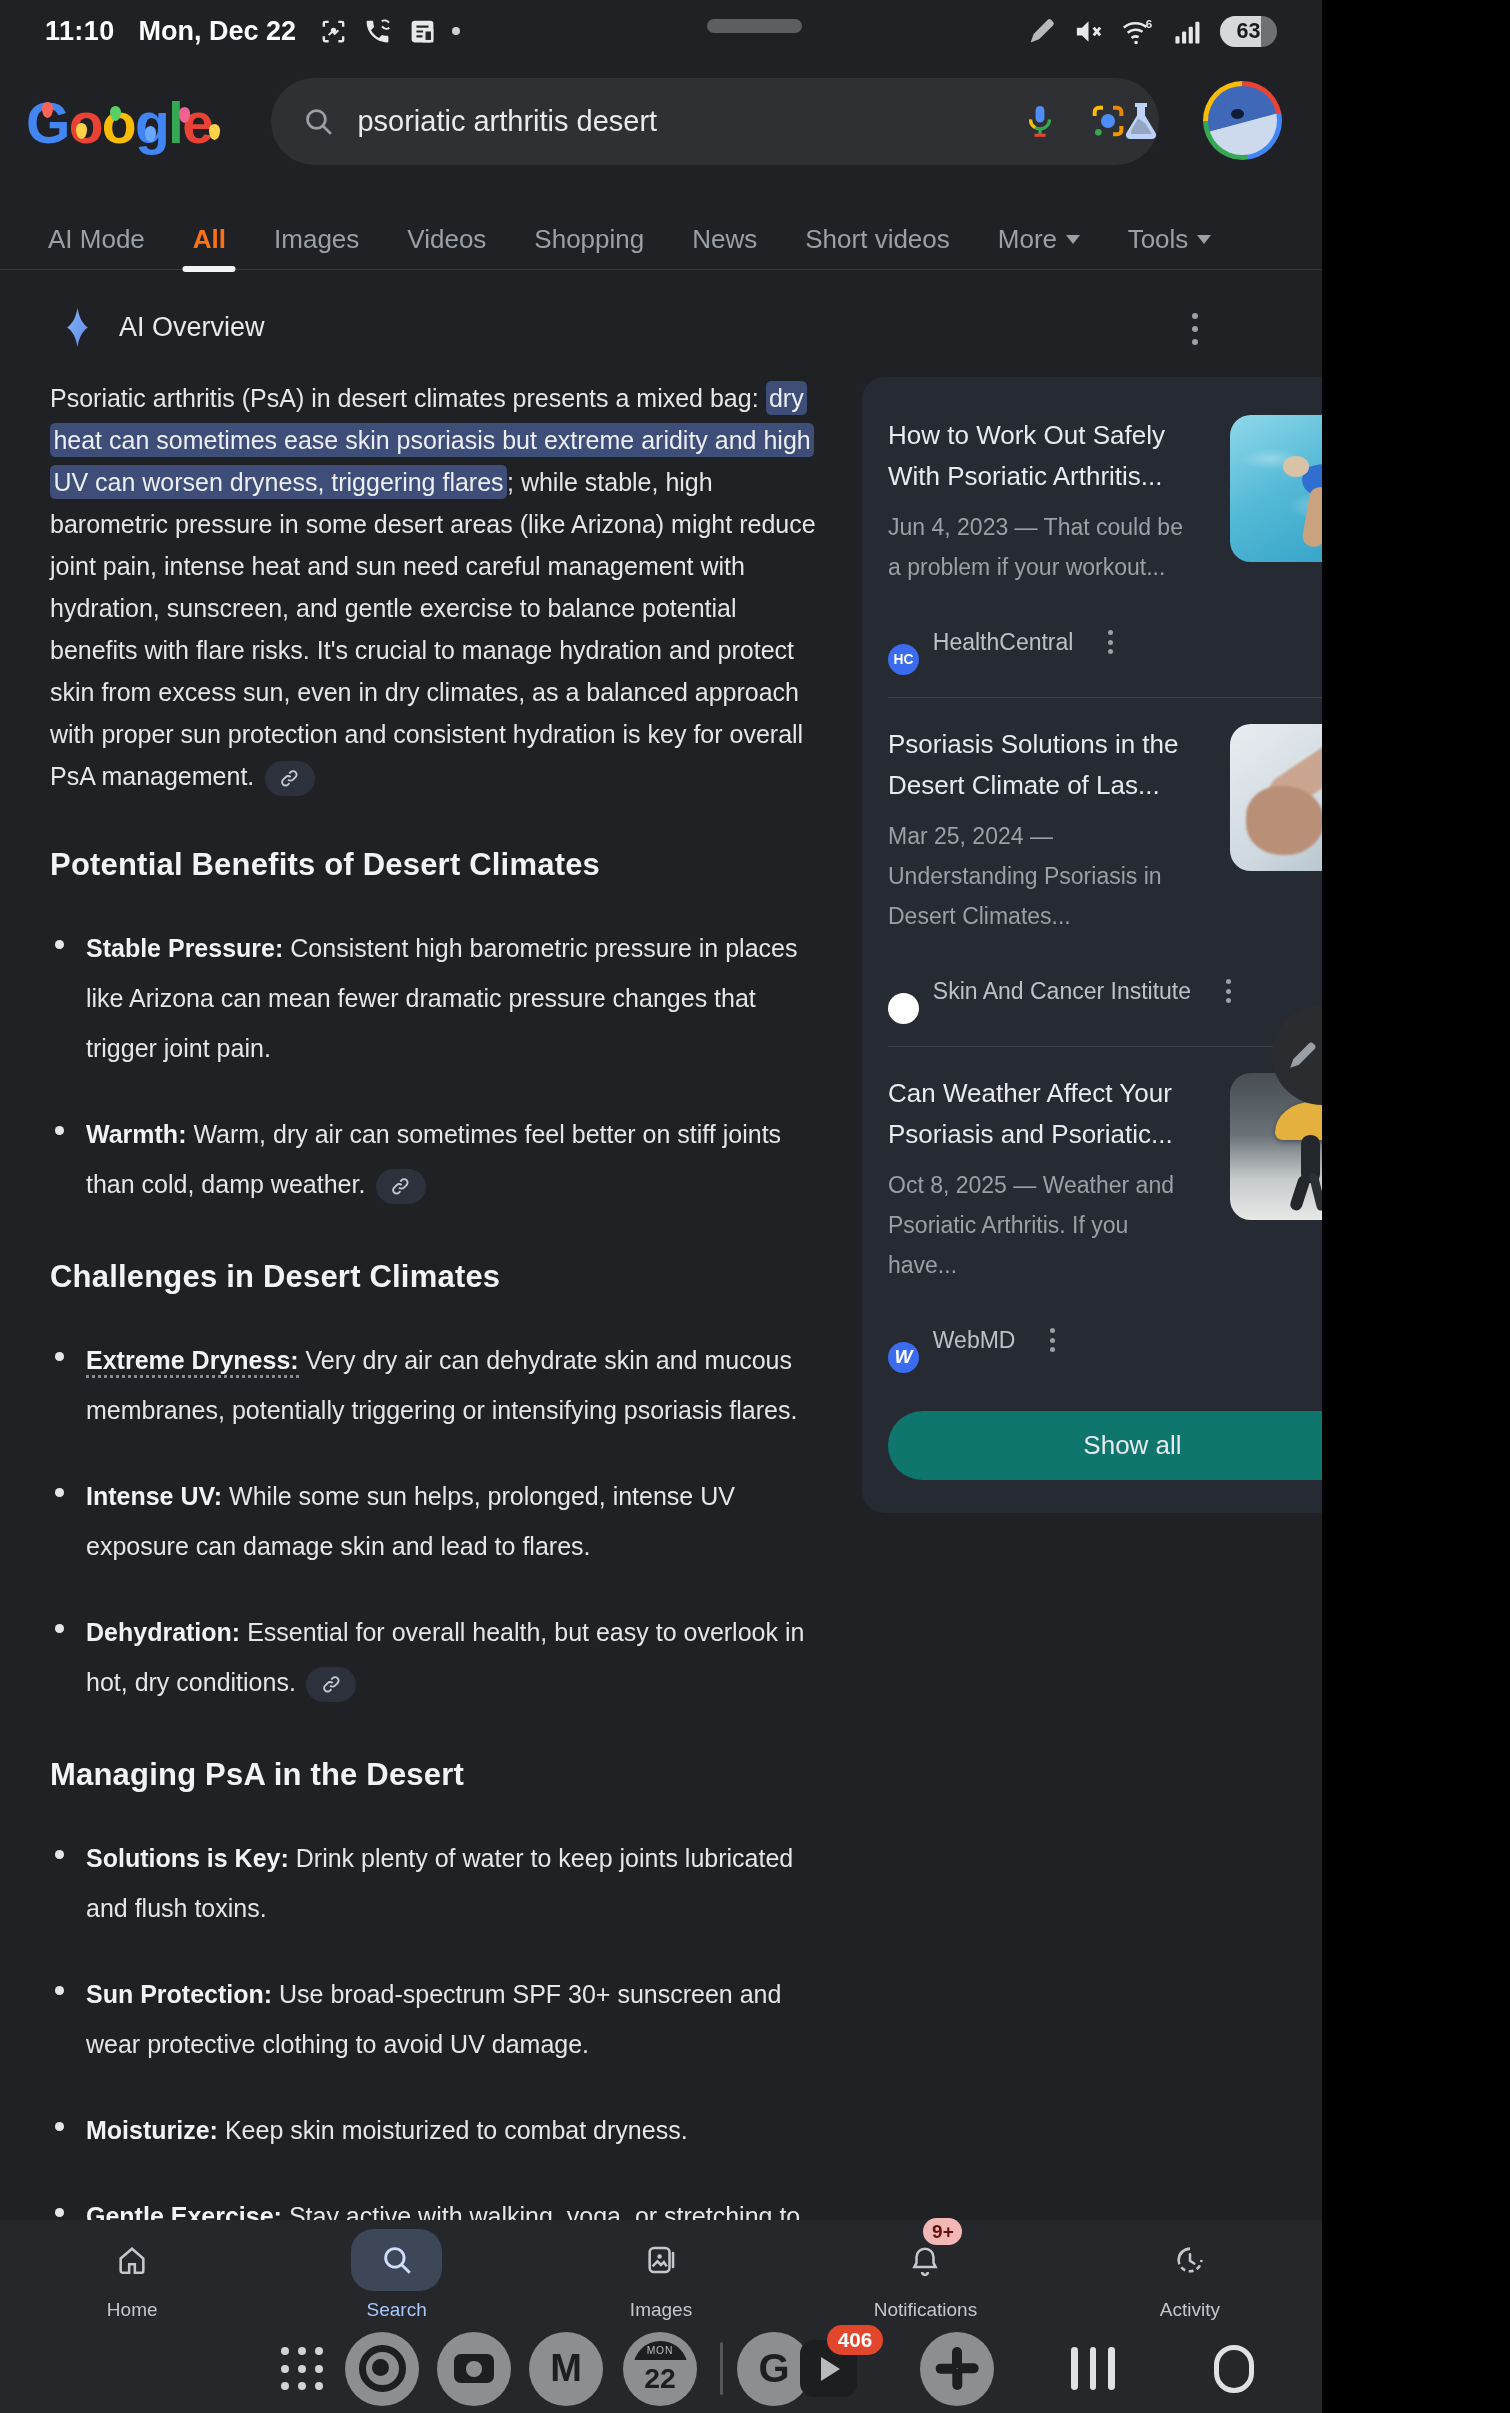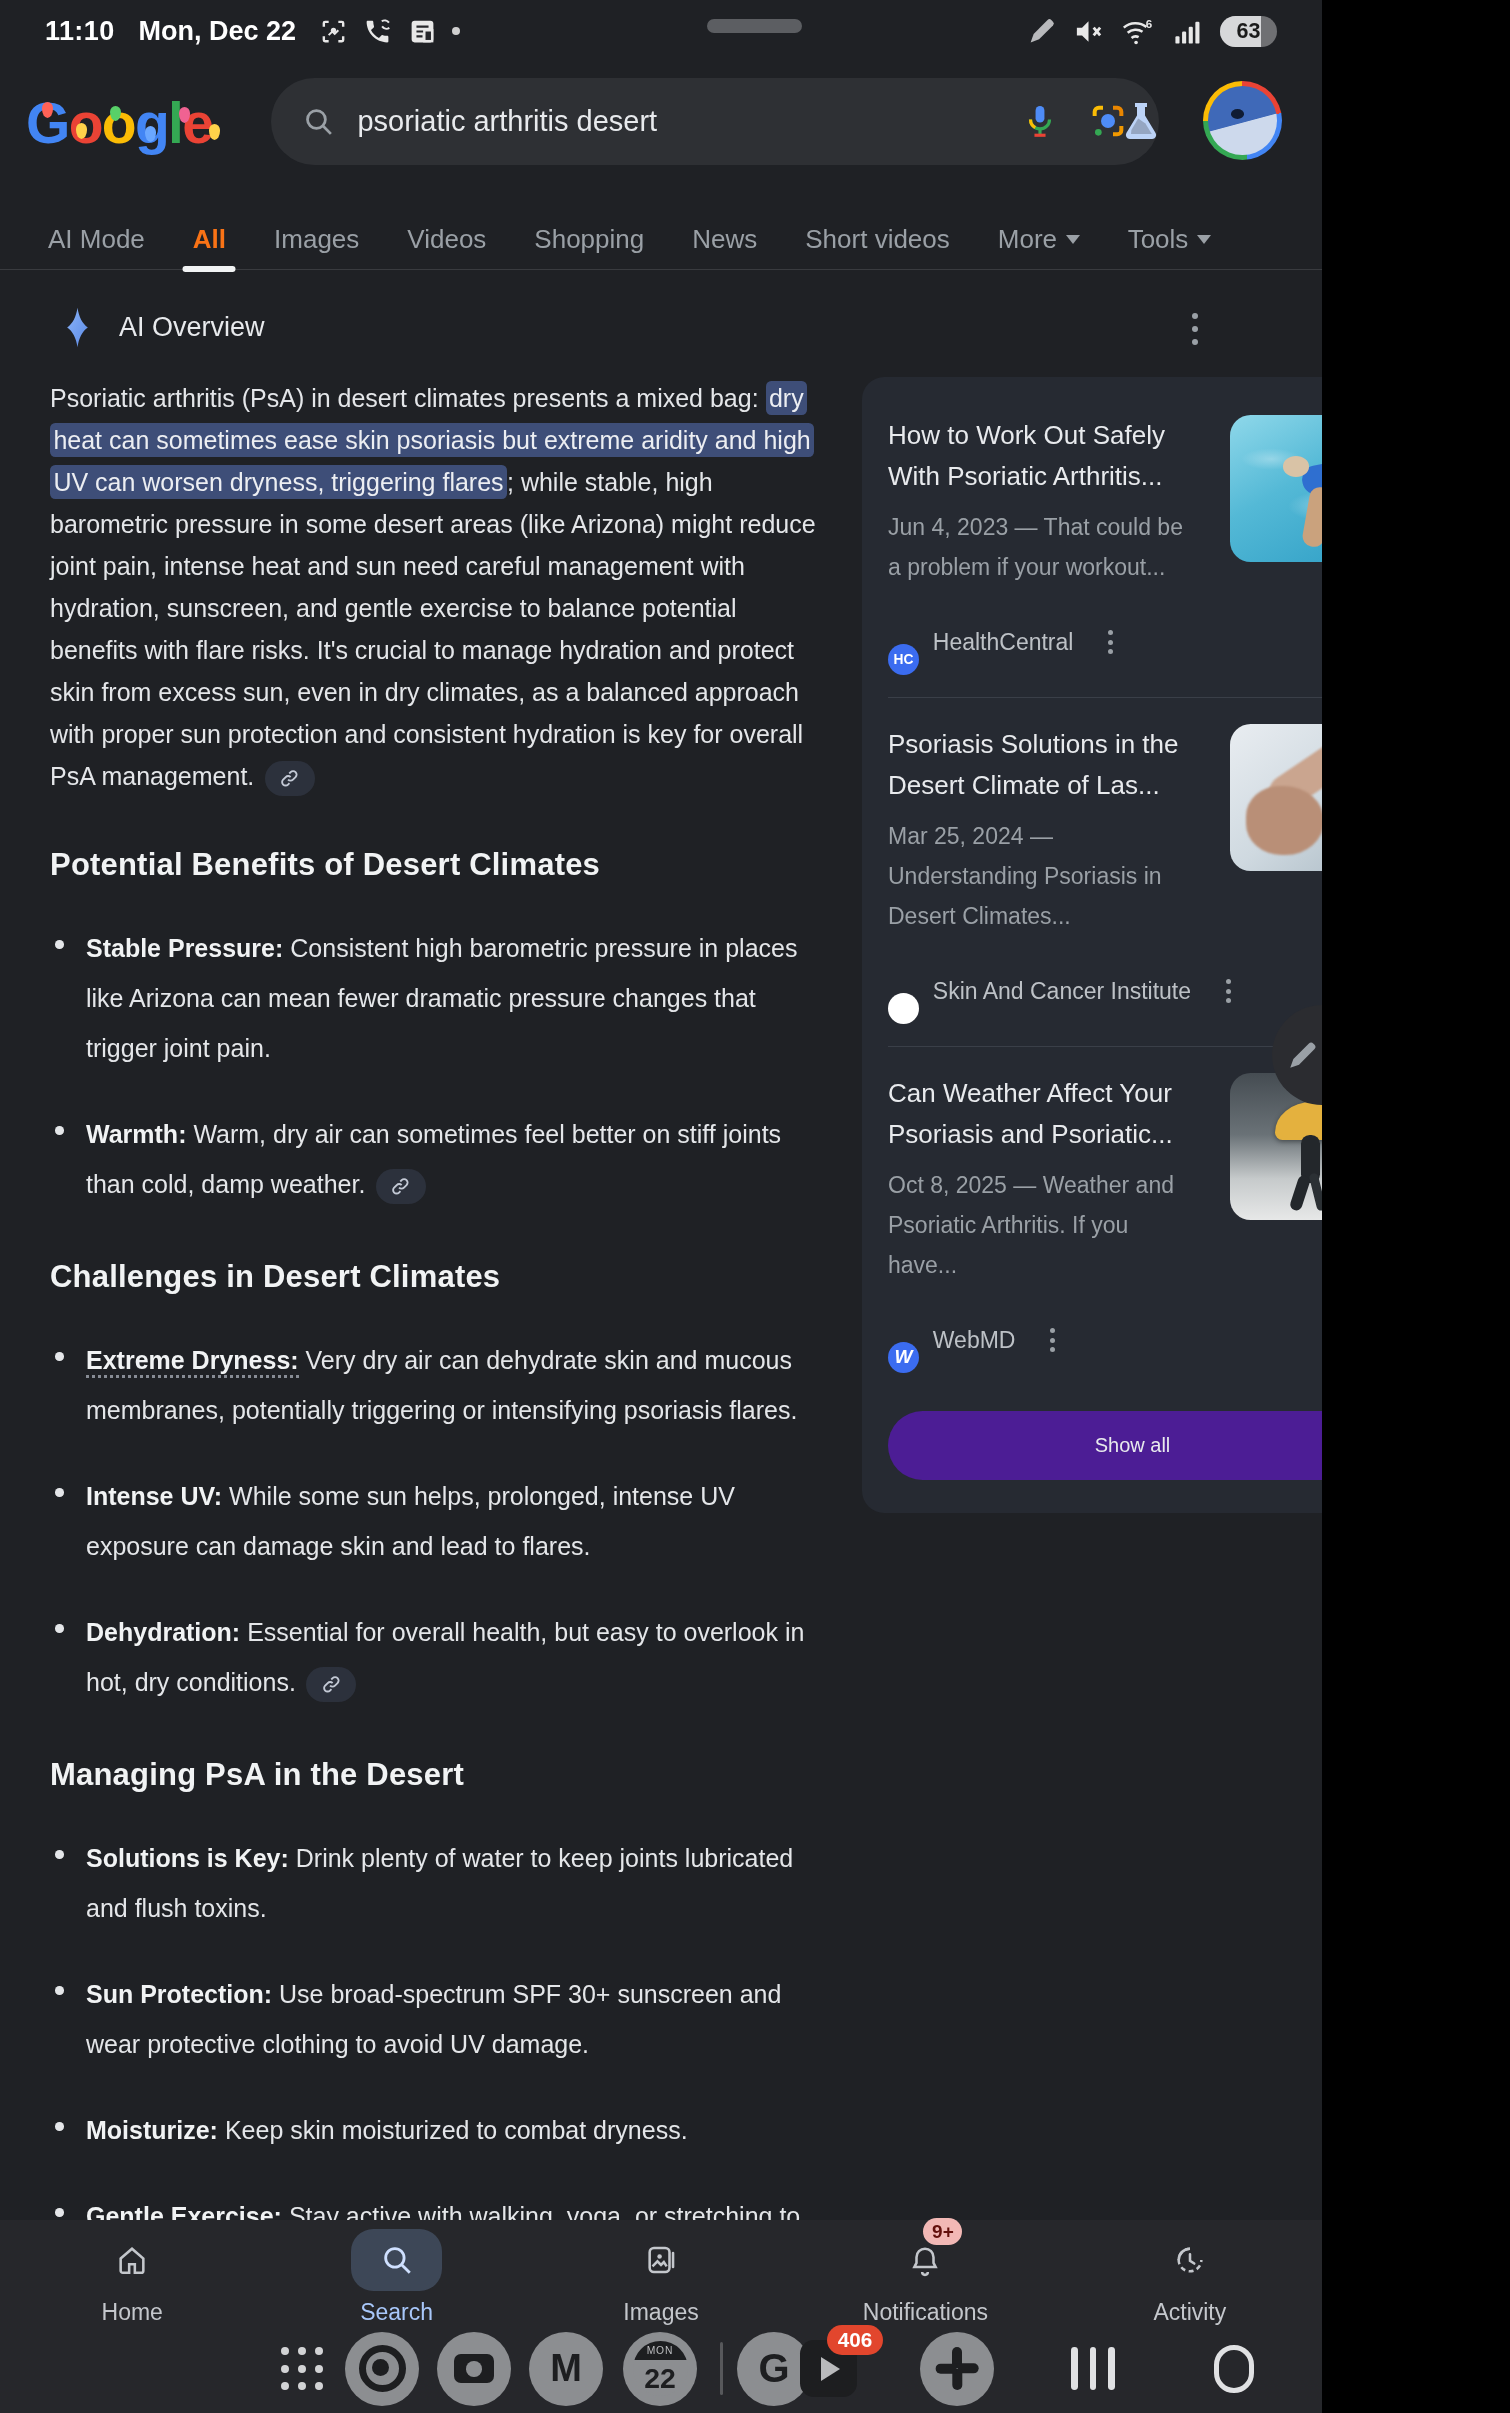--- a/index.html
+++ b/index.html
@@ -75,33 +75,33 @@
   .sw-float { position:absolute; left:72px; top:48px; width:52px; height:29px; border-radius:13.8px; background:#2f6fd0; transform:rotate(-12deg); }
   .sw-arm { position:absolute; left:76px; top:72px; width:22.4px; height:60px; border-radius:10.3px; background:#caa27d; transform:rotate(10deg); }
   .thumb--arm { background:linear-gradient(140deg,#e9edf1 0%,#cfd9e0 55%,#adbcc6 100%); }
   .arm-skin { position:absolute; left:34px; top:34px; width:95px; height:34px; border-radius:17px; background:#caa58f; transform:rotate(-34deg); filter:blur(0.9px); }
   .arm-hand { position:absolute; left:15.5px; top:62px; width:78px; height:69px; border-radius:46% 54% 52% 48%; background:#b98f77; filter:blur(0.9px); }
   .thumb--rain { background:linear-gradient(180deg,#454c52 0%,#6a7277 42%,#c6cacb 72%,#e7e8e8 100%); }
   .um-canopy { position:absolute; left:45px; top:29px; width:74px; height:38px; border-radius:50% 50% 10% 10%/80% 80% 20% 20%; background:#e4b13e; box-shadow:0 1.7px 5.2px rgba(0,0,0,.4); }
   .um-body { position:absolute; left:71px; top:62px; width:19px; height:48px; border-radius:8.6px; background:#23272b; }
   .um-leg { position:absolute; left:64px; top:102px; width:12px; height:36px; border-radius:6px; background:#23272b; transform:rotate(18deg); }
   .um-pole { position:absolute; left:83px; top:100px; width:8.6px; height:38px; border-radius:4.3px; background:#2b3034; transform:rotate(-14deg); }
-  .showall { margin-top:15.5px; height:69px; border-radius:38px; background:#4c1d95; display:flex; align-items:center; justify-content:center; font-size:20px; color:#e8eaed; }
+  .showall { margin-top:15.5px; height:69px; border-radius:38px; background:#0f766e; display:flex; align-items:center; justify-content:center; font-size:26px; color:#e8eaed; }
 
   
   .edit-fab { position:absolute; right:-50px; top:1005px; width:100px; height:100px; border-radius:50%; background:#2b2c30; display:flex; align-items:center; padding-left:13.8px; }
 
   
   .bottombar { position:absolute; left:0; right:0; bottom:0; height:193px; background:#26272b; }
   .navrow { display:flex; height:110px; padding-top:8.6px; }
   .nav-item { flex:1; display:flex; flex-direction:column; align-items:center; gap:8.6px; color:#c4c7cc; }
   .icon-wrap { height:62px; min-width:91px; display:flex; align-items:center; justify-content:center; border-radius:22.4px; position:relative; }
   .nav-item.active .icon-wrap { background:#3d4757; }
   .nav-item.active .nav-label { color:#a8c7fa; }
-  .nav-label { font-size:23px; }
+  .nav-label { font-size:19px; }
   .nav-badge { position:absolute; top:-10.3px; right:8.6px; background:#f2b8b5; color:#63100c; font-size:19px; font-weight:bold; border-radius:13.8px; padding:2.6px 8.6px; }
   .dockrow { position:relative; height:83px; }
   .dock-it { position:absolute; top:1.7px; width:74px; height:74px; border-radius:50%; background:#8c8e91; display:flex; align-items:center; justify-content:center; }
   .dock-plain { position:absolute; top:1.7px; width:74px; height:74px; display:flex; align-items:center; justify-content:center; }
   .grid9 { display:grid; grid-template-columns:repeat(3,7.8px); grid-template-rows:repeat(3,7.8px); gap:9.5px; }
   .grid9 i { background:#d2d3d5; border-radius:50%; }
   .cal-face { width:55px; height:55px; border-radius:50%; overflow:hidden; background:#8c8e91; display:flex; flex-direction:column; }
   .cal-top { height:19px; background:#1d1e20; color:#bdbec0; font-size:10.3px; display:flex; align-items:center; justify-content:center; letter-spacing:0.9px; }
   .cal-day { flex:1; display:flex; align-items:center; justify-content:center; font-size:28.4px; font-weight:bold; color:#1d1e20; }
   .gmail-m { font-size:38px; font-weight:bold; color:#1d1e20; }

